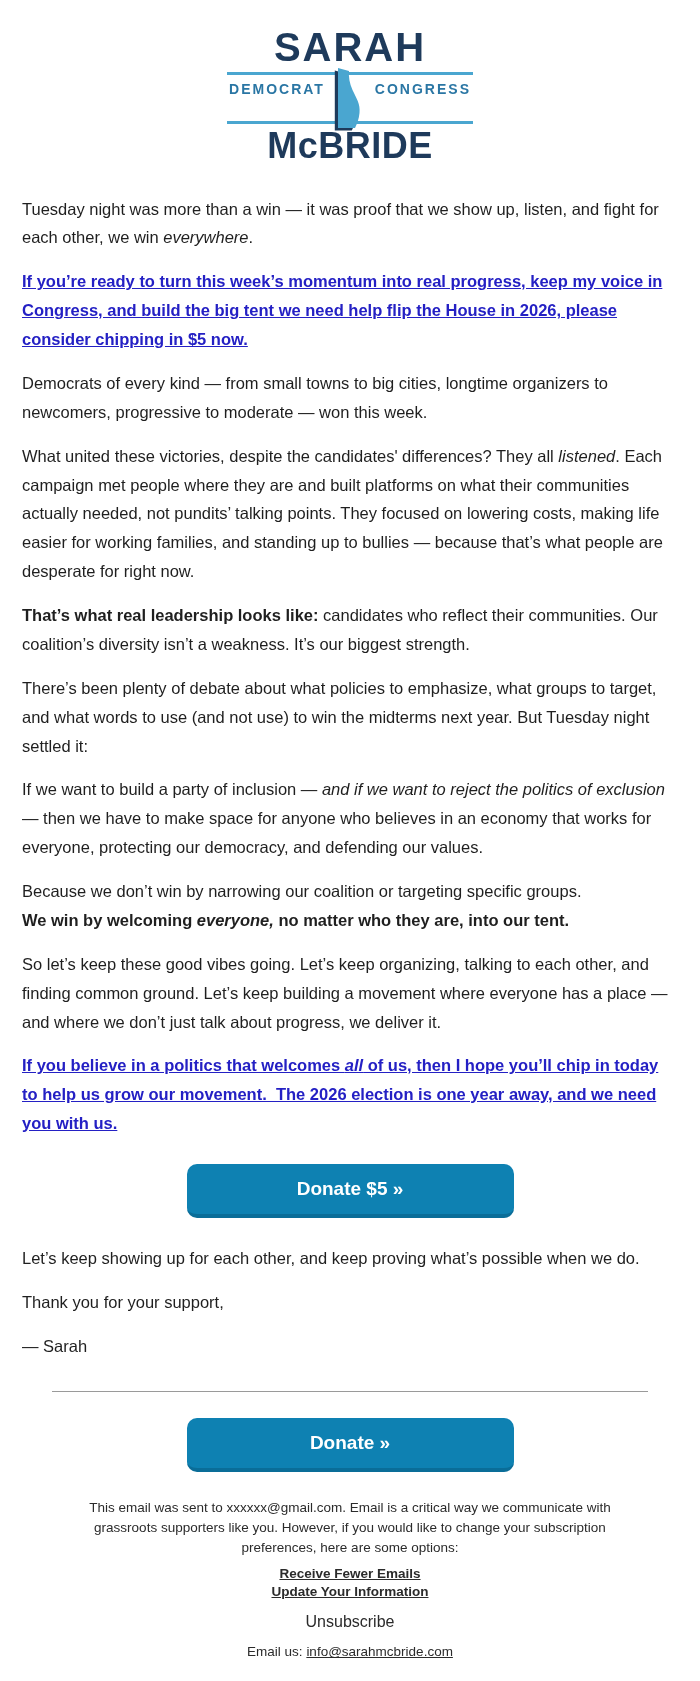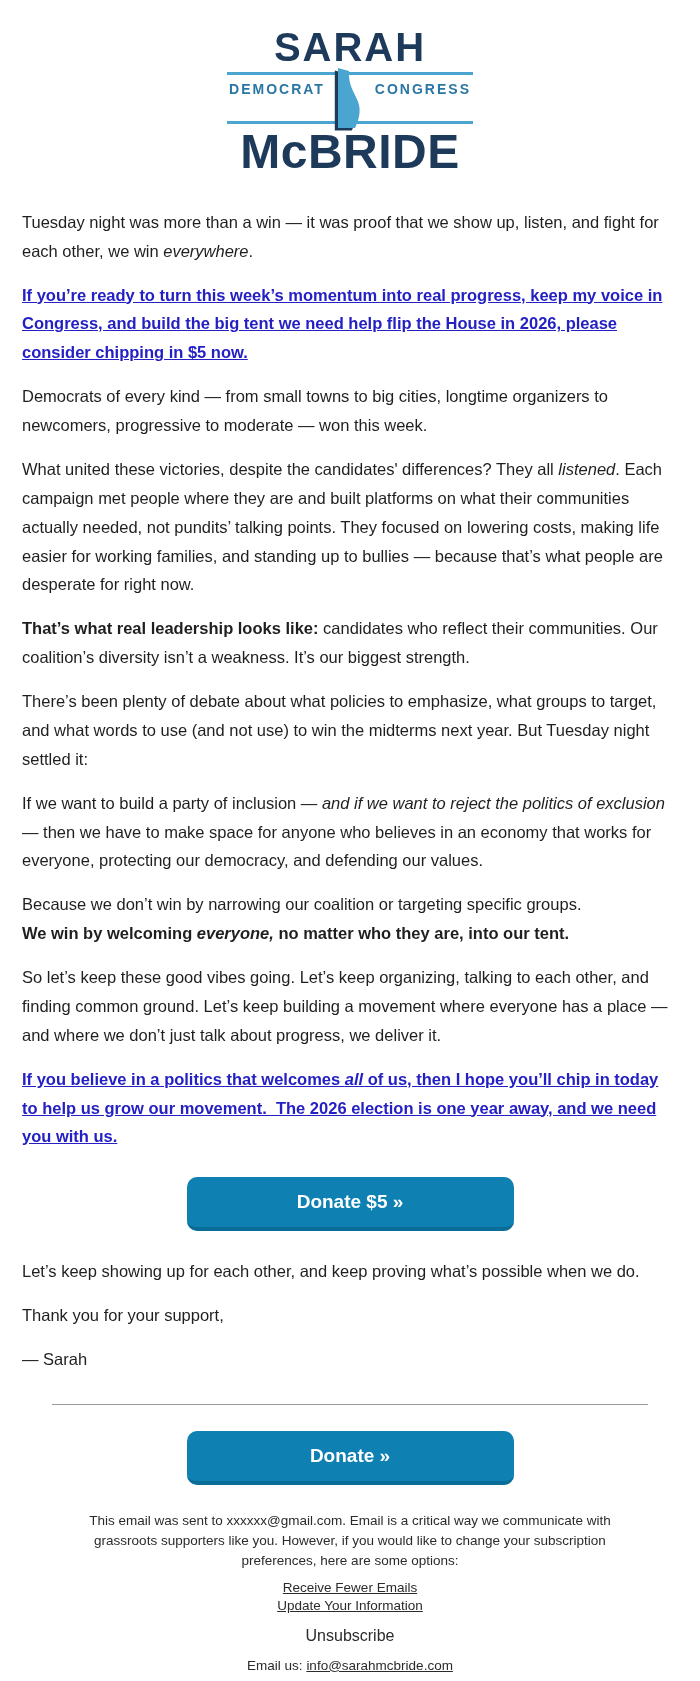--- a/index.html
+++ b/index.html
@@ -31,21 +31,21 @@
     border-bottom:3px solid var(--light_blue);
     padding:6px 2px;margin:4px 0 2px;
     overflow:visible;
   }
   .logo-banner-word{
     font-size:14px;font-weight:bold;letter-spacing:2px;
     color:var(--mid_blue);white-space:nowrap;
   }
   .state-wrap{margin:-16px 8px;line-height:0;}
   .logo-last{
-    font-size:48px;font-weight:bold;letter-spacing:0.5px;
+    font-size:36px;font-weight:bold;letter-spacing:0.5px;
     color:var(--navy);line-height:1.1;
   }
   
   .content{padding:14px 22px 0;}
   p.para{margin:15px 0;font-size:16.5px;line-height:1.75;}
   .i{font-style:italic;}
   .b{font-weight:bold;}
   .bi{font-weight:bold;font-style:italic;}
   a.textlink{
     color:var(--link_blue);font-weight:bold;text-decoration:underline;
@@ -62,21 +62,21 @@
     border:none;border-top:1px solid #9a9a9a;
     margin:30px 30px 4px;
   }
   
   .footer{text-align:center;color:var(--footer_text);}
   .footer-notice{
     margin:26px 72px 6px;font-size:13.5px;line-height:1.5;
   }
   .flink{
     display:inline-block;margin:0 0 0;
-    font-size:13.5px;font-weight:normal;text-decoration:underline;
+    font-size:13.5px;font-weight:bold;text-decoration:underline;
     color:var(--footer_text);
   }
   .funsub{
     display:inline-block;margin:13px 0 0;
     font-size:16px;color:var(--footer_text);text-align:right;
   }
   .femail{margin:13px 0 0;font-size:13.5px;}
   .femail a{color:var(--footer_text);text-decoration:underline;}
   .frow{display:block;}
 </style>

